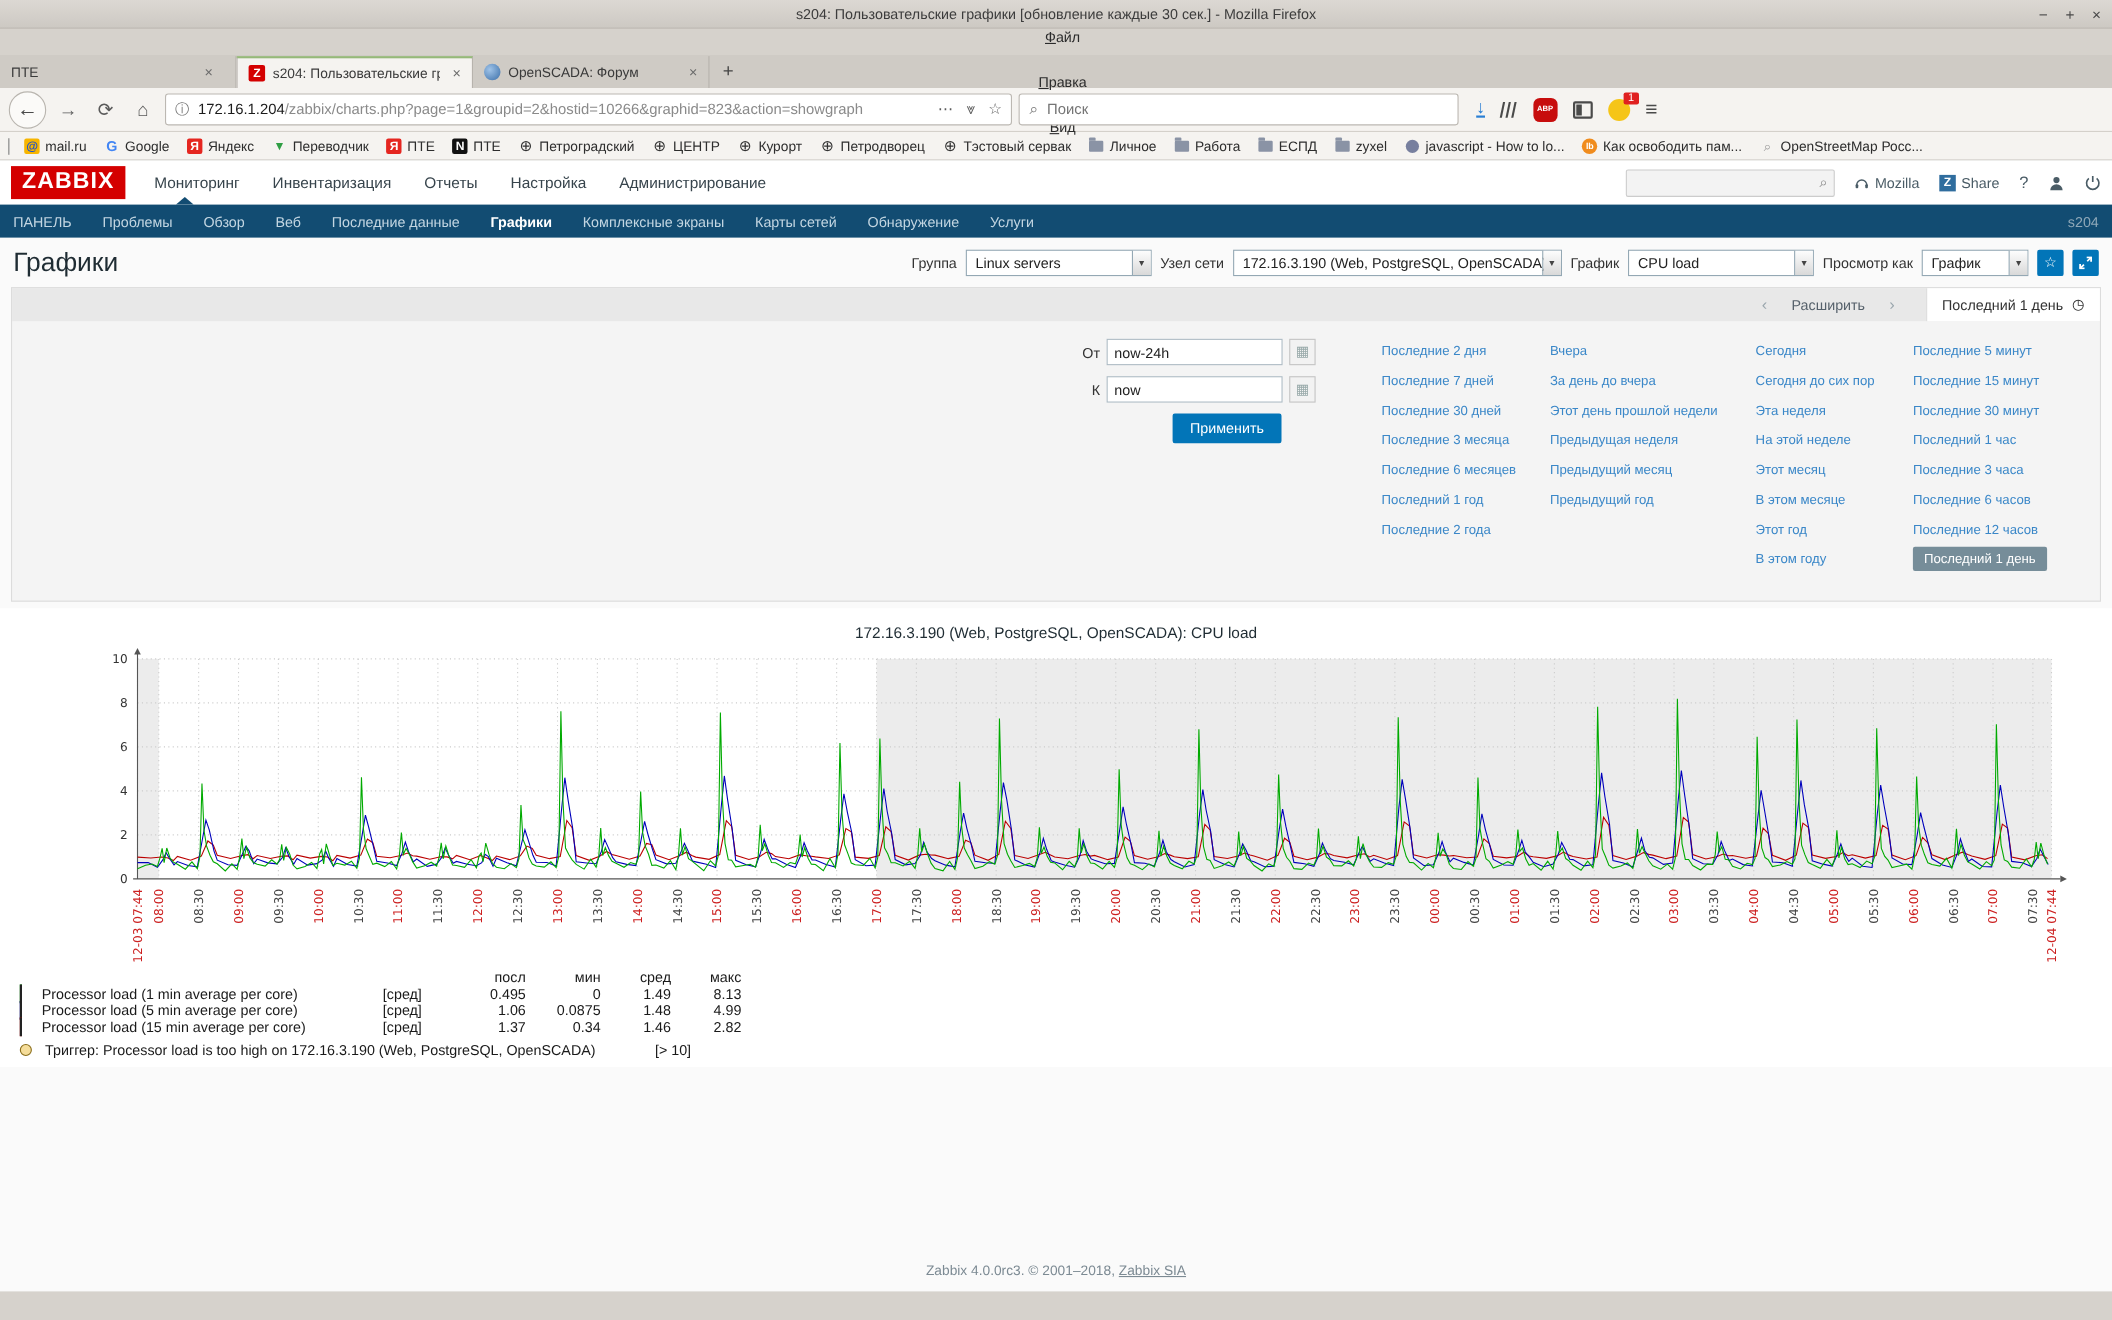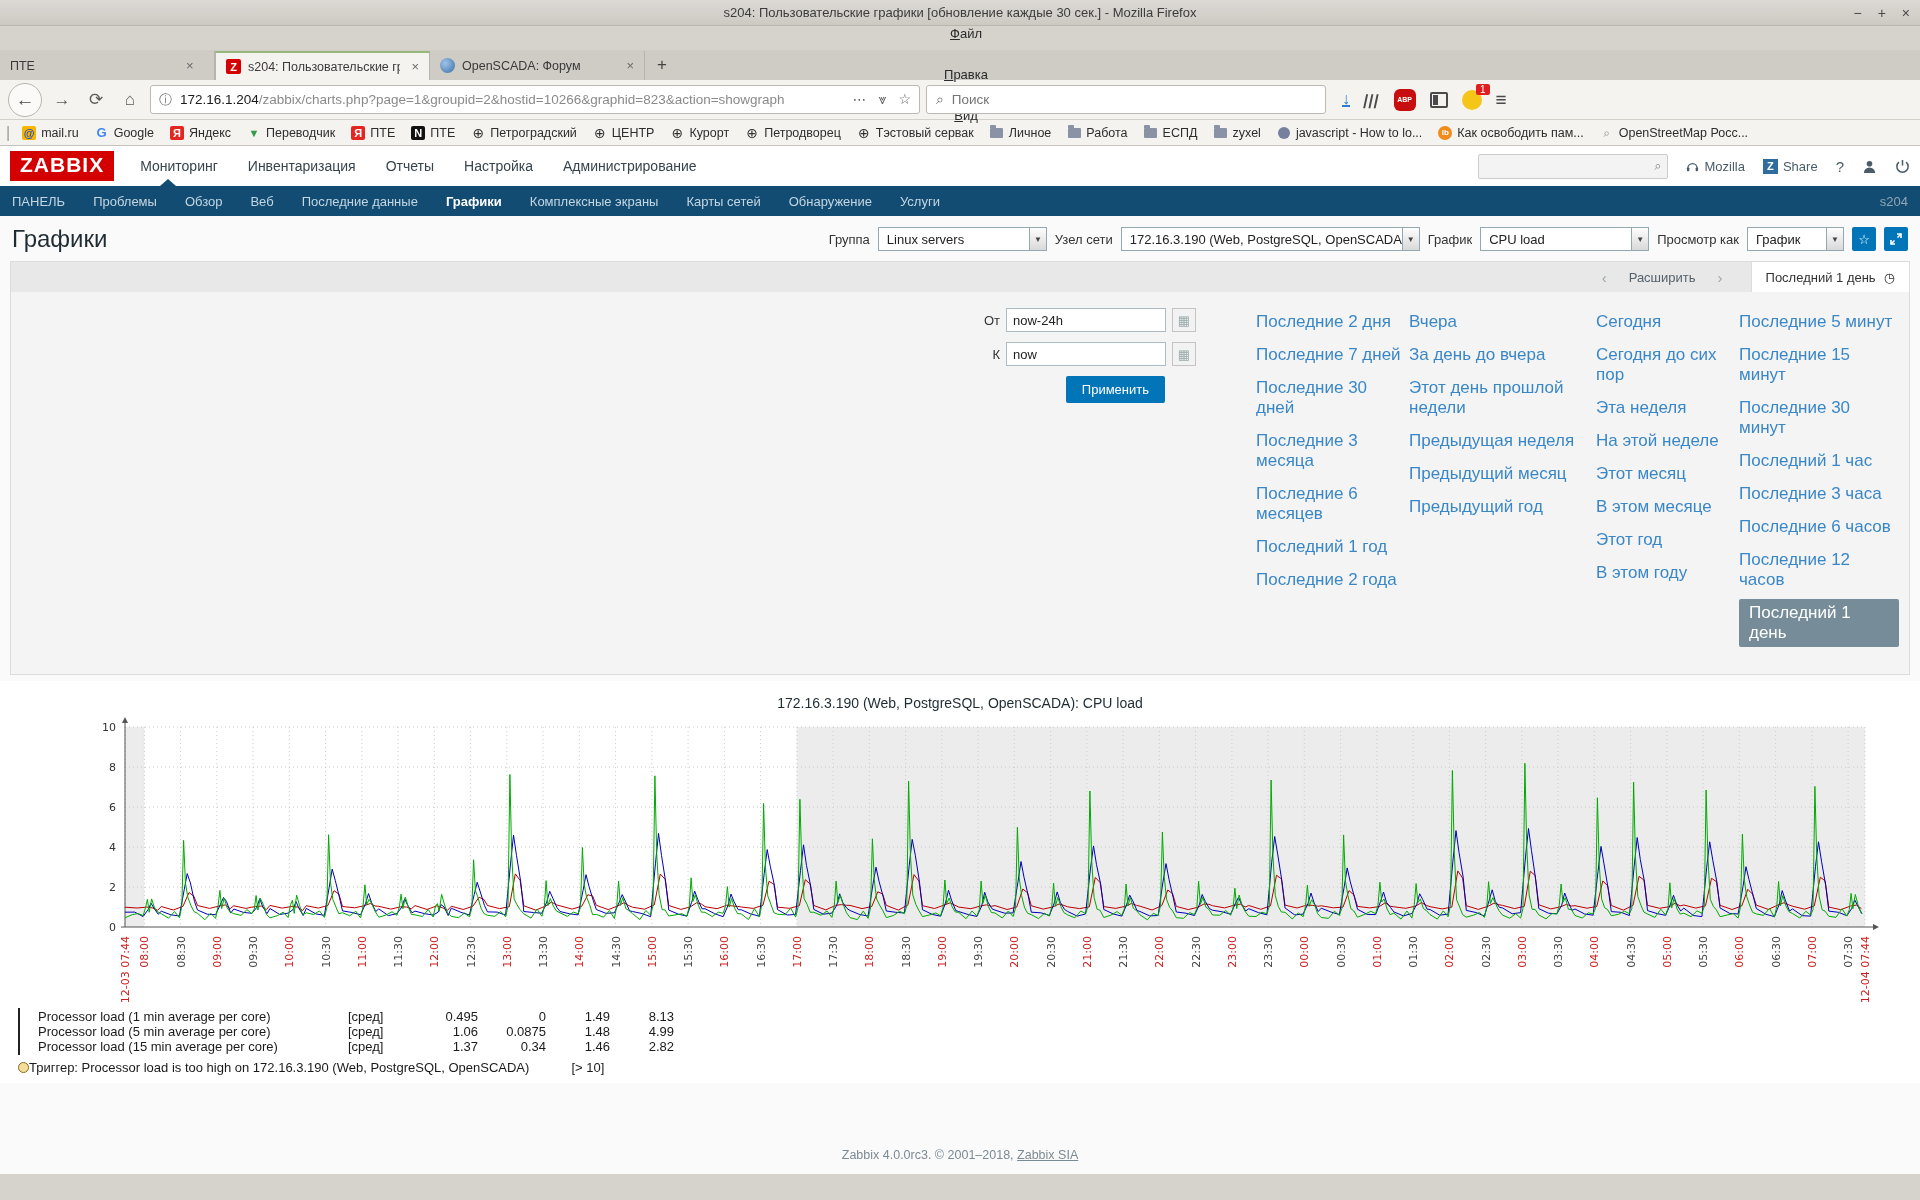--- a/index.html
+++ b/index.html
@@ -129,34 +129,34 @@
   .tfrow input { width:160px; height:24px; border:1px solid #adbbc4; padding:0 6px;
     font-size:13px; color:#222; font-family:inherit; background:#fff; }
   .calbtn { width:24px; height:24px; border:1px solid #c4c4c4; background:#f2f2f2;
     color:#9aa; display:flex; align-items:center; justify-content:center; font-size:13px; }
   .applybtn { background:#0275b8; color:#fff; border:0; padding:6px 16px; font-size:13px;
     border-radius:2px; font-family:Liberation Sans, sans-serif; }
   .tfapply { text-align:right; padding-right:31px; }
   .timecols { display:grid; grid-template-columns:153px 187px 143px 160px; gap:0 0;
     align-content:start; }
   .tcol { display:flex; flex-direction:column; align-items:flex-start; }
-  .tlink { color:#3a87c8; font-size:17px; padding:4px 0; margin-bottom:5px; }
+  .tlink { color:#3a87c8; font-size:12px; padding:4px 0; margin-bottom:5px; }
   .tlink.selected { background:#768d99; color:#fff; padding:4px 10px; border-radius:2px; }
 
   .chartcard { background:#fff; margin-top:6px; padding:14px 0 8px; }
   .charttitle { text-align:center; font-size:14px; color:#1f2c33; margin-bottom:4px; }
   #chart { display:block; margin:0 auto; }
 
   .legend { font-size:13px; color:#1a1a1a; padding-left:18px; margin-top:-6px; }
   .lgrow { display:grid; grid-template-columns:20px 310px 58px 72px 68px 64px 64px;
     align-items:center; line-height:15px; }
   .lgrow .num { text-align:right; }
   .lghead { font-weight:normal; color:#1a1a1a; }
   .sw { width:11px; height:11px; border:1px solid #222; }
-  .trigrow { display:flex; align-items:center; gap:0; margin-top:6px; }
+  .trigrow { display:flex; align-items:center; gap:12px; margin-top:6px; }
   .trig-sw { width:11px; height:11px; border-radius:50%; border:1px solid #8a6d1a; background:#f5dd9a; }
   .trig-expr { margin-left:42px; }
 
   .zfooter { position:absolute; bottom:12px; width:100%; text-align:center;
     font-size:12.5px; color:#7c8a93; }
   .zfooter a { color:#7c8a93; text-decoration:underline; }
 </style>
 </head>
 <body>
 
@@ -588,20 +588,29 @@
         <text x="76" y="16" text-anchor="end" font-size="11" fill="#333" font-family="DejaVu Sans,sans-serif">10</text>
         <line x1="85" y1="6" x2="85" y2="212" stroke="#555"></line>
         <line x1="81" y1="212" x2="1833" y2="212" stroke="#555"></line>
         <polygon points="82,8 88,8 85,2" fill="#555"></polygon>
         <polygon points="1833,209 1833,215 1839,212" fill="#555"></polygon>
         <polyline fill="none" stroke="#BB0000" stroke-width="1" points="85.0,192.2 97.1,193.0 106.8,192.1 112.8,193.0 117.6,195.3 121.3,191.5 133.3,195.0 143.0,191.3 149.0,177.5 153.9,181.3 157.5,190.5 169.6,193.4 179.3,191.0 185.3,189.9 190.1,193.7 193.8,190.8 205.8,193.4 215.5,191.4 221.5,191.1 226.4,194.6 230.0,190.4 242.1,193.1 251.8,191.5 257.8,192.1 262.6,195.5 266.3,190.7 278.3,193.1 288.0,190.4 294.0,175.7 298.9,179.1 302.5,191.5 314.6,192.8 324.3,190.7 330.3,188.5 335.1,191.0 338.8,191.3 350.8,194.1 360.5,191.9 366.5,192.0 371.4,193.8 375.0,190.6 387.1,194.5 396.8,190.8 402.8,192.9 407.6,195.3 411.3,191.2 423.3,194.5 433.0,191.1 439.0,182.2 443.9,184.4 447.5,190.5 459.6,193.6 469.3,191.7 475.3,158.9 480.1,165.4 483.8,190.8 495.8,195.1 505.5,191.1 511.5,187.1 516.4,189.8 520.0,190.8 532.1,194.1 541.8,191.2 547.8,179.8 552.6,180.9 556.3,190.3 568.3,194.6 578.0,190.8 584.0,187.7 588.9,190.7 592.5,192.2 604.6,194.2 614.3,189.9 620.3,159.0 625.1,164.3 628.8,190.5 640.8,194.4 650.5,191.8 656.5,187.8 661.4,189.0 665.0,191.7 677.1,193.7 686.8,190.2 692.8,191.0 697.6,191.4 701.3,192.0 713.3,193.4 723.0,190.2 729.0,166.3 733.9,169.2 737.5,192.2 749.6,193.3 759.3,190.8 765.3,164.7 770.1,169.0 773.8,190.5 785.8,194.9 795.5,190.4 801.5,189.6 806.4,190.3 810.0,190.4 822.1,193.6 831.8,191.5 837.8,176.8 842.6,179.0 846.3,190.4 858.3,195.1 868.0,189.8 874.0,159.6 878.9,166.1 882.5,190.7 894.6,193.5 904.3,190.0 910.3,187.8 915.1,190.3 918.8,192.1 930.8,193.7 940.5,191.0 946.5,189.8 951.4,191.3 955.0,190.6 967.1,194.5 976.7,192.1 982.8,174.0 987.6,177.9 991.3,190.8 1003.3,194.1 1013.0,191.9 1019.0,189.0 1023.9,190.4 1027.5,191.8 1039.6,193.6 1049.3,191.9 1055.3,162.5 1060.1,167.5 1063.8,191.6 1075.8,193.4 1085.5,191.2 1091.5,188.5 1096.4,190.3 1100.0,191.2 1112.1,195.0 1121.8,190.6 1127.8,175.0 1132.6,178.7 1136.3,191.4 1148.3,194.6 1158.0,192.2 1164.0,189.0 1168.9,189.3 1172.5,190.7 1184.6,192.9 1194.3,190.2 1200.3,189.1 1205.1,192.0 1208.8,190.5 1220.8,194.3 1230.5,190.8 1236.5,160.2 1241.4,163.9 1245.0,190.1 1257.1,193.0 1266.8,190.1 1272.8,190.4 1277.6,191.2 1281.3,190.8 1293.3,192.8 1303.0,192.1 1309.0,175.6 1313.9,179.9 1317.5,191.4 1329.6,192.9 1339.3,191.6 1345.3,187.7 1350.1,191.2 1353.8,191.8 1365.8,193.3 1375.5,191.1 1381.5,187.6 1386.4,190.4 1390.0,191.7 1402.1,193.9 1411.8,192.1 1417.8,155.9 1422.6,163.1 1426.3,190.7 1438.3,194.4 1448.0,191.3 1454.0,188.1 1458.9,189.7 1462.5,190.4 1474.6,193.6 1484.3,191.3 1490.3,156.2 1495.1,160.4 1498.8,189.8 1510.8,193.9 1520.5,191.8 1526.5,189.4 1531.4,191.0 1535.0,190.7 1547.1,193.2 1556.8,191.4 1562.8,165.9 1567.6,170.8 1571.3,190.5 1583.3,195.1 1593.0,190.4 1599.0,161.3 1603.9,165.0 1607.5,190.3 1619.6,193.3 1629.3,191.7 1635.3,188.1 1640.1,190.9 1643.8,190.0 1655.8,193.1 1665.5,190.8 1671.5,163.3 1676.4,166.6 1680.0,190.3 1692.1,194.5 1701.8,190.9 1707.8,174.3 1712.6,179.2 1716.3,190.1 1728.3,194.4 1738.0,190.0 1744.0,187.7 1748.9,189.9 1752.5,191.2 1764.6,194.2 1774.3,190.9 1780.3,162.2 1785.1,165.8 1788.8,192.1 1800.8,194.7 1810.5,191.0 1816.5,190.1 1821.4,193.6"></polyline>
         <polyline fill="none" stroke="#0000BB" stroke-width="1" points="85.0,197.2 94.7,197.1 103.1,201.5 108.0,194.7 111.0,188.2 114.0,193.2 118.2,199.2 121.3,196.2 130.9,199.8 139.4,201.0 144.2,174.8 147.2,158.6 150.3,167.6 154.5,186.5 157.5,195.0 167.2,199.2 175.6,199.7 180.5,189.2 183.5,182.5 186.5,186.5 190.7,198.1 193.8,194.0 203.4,197.4 211.9,198.3 216.7,192.6 219.7,183.7 222.8,191.8 227.0,198.6 230.0,193.5 239.7,199.5 248.1,198.1 253.0,194.7 256.0,186.6 259.0,193.4 263.2,200.5 266.3,193.4 275.9,198.9 284.4,200.3 289.2,172.2 292.2,154.1 295.3,165.5 299.5,182.7 302.5,195.9 312.2,197.5 320.6,199.8 325.5,188.6 328.5,178.6 331.5,187.5 335.7,196.5 338.8,193.9 348.4,200.6 356.9,198.6 361.7,192.3 364.7,183.8 367.8,190.6 372.0,197.8 375.0,196.1 384.7,198.7 393.1,200.0 398.0,197.3 401.0,189.6 404.0,191.8 408.2,200.5 411.3,193.2 420.9,197.3 429.4,200.0 434.2,179.6 437.2,167.3 440.3,177.0 444.5,190.6 447.5,196.9 457.2,197.1 465.6,200.2 470.5,148.9 473.5,120.0 476.5,140.6 480.7,166.5 483.8,196.5 493.4,197.5 501.9,198.2 506.7,187.1 509.7,176.3 512.8,183.1 517.0,192.7 520.0,196.5 529.7,198.8 538.1,199.9 543.0,175.7 546.0,159.7 549.0,171.4 553.2,185.3 556.3,194.5 565.9,198.3 574.4,197.8 579.2,187.2 582.2,179.6 585.3,186.1 589.5,195.8 592.5,196.5 602.2,198.6 610.6,201.7 615.5,148.2 618.5,118.4 621.5,140.4 625.7,167.1 628.8,195.1 638.4,199.2 646.9,201.1 651.7,187.2 654.7,176.1 657.8,184.6 662.0,193.8 665.0,193.7 674.7,198.7 683.1,201.7 688.0,190.5 691.0,179.1 694.0,186.6 698.2,194.7 701.3,194.8 710.9,199.0 719.4,201.2 724.2,158.6 727.2,134.6 730.3,151.3 734.5,170.7 737.5,194.6 747.2,200.0 755.6,199.5 760.5,155.5 763.5,129.8 766.5,150.5 770.7,171.0 773.8,194.4 783.4,199.2 791.9,198.1 796.7,190.4 799.7,178.8 802.8,187.7 807.0,193.5 810.0,195.5 819.7,199.5 828.1,201.0 833.0,168.9 836.0,152.2 839.0,166.2 843.2,181.8 846.3,196.0 855.9,197.3 864.4,198.0 869.2,150.7 872.2,124.4 875.3,140.2 879.5,167.3 882.5,194.7 892.2,199.4 900.6,201.2 905.5,187.9 908.5,175.2 911.5,185.1 915.7,195.5 918.8,196.6 928.4,199.6 936.9,201.4 941.7,191.0 944.7,177.3 947.8,186.9 952.0,193.8 955.0,195.1 964.7,198.2 973.1,197.9 978.0,166.7 981.0,146.5 984.0,162.3 988.2,180.4 991.3,197.2 1000.9,197.8 1009.4,200.4 1014.2,188.2 1017.2,176.9 1020.3,187.3 1024.5,194.4 1027.5,196.4 1037.2,201.1 1045.6,199.0 1050.5,153.2 1053.5,130.9 1056.5,149.6 1060.7,169.2 1063.8,194.5 1073.4,199.0 1081.9,201.1 1086.7,189.3 1089.7,180.1 1092.8,185.9 1097.0,195.5 1100.0,196.5 1109.7,200.9 1118.1,200.5 1123.0,166.7 1126.0,148.6 1129.0,164.3 1133.2,182.7 1136.3,197.0 1145.9,198.2 1154.4,200.5 1159.2,190.1 1162.2,179.5 1165.3,186.5 1169.5,193.6 1172.5,195.2 1182.2,196.8 1190.6,199.2 1195.5,188.2 1198.5,182.4 1201.5,189.2 1205.7,196.0 1208.8,193.7 1218.4,197.6 1226.9,199.8 1231.7,147.2 1234.7,121.5 1237.8,139.9 1242.0,166.7 1245.0,192.9 1254.7,199.9 1263.1,199.1 1268.0,188.5 1271.0,178.1 1274.0,187.5 1278.2,196.5 1281.3,193.2 1290.9,197.0 1299.4,199.5 1304.2,171.9 1307.2,152.9 1310.3,166.9 1314.5,182.3 1317.5,194.3 1327.2,199.4 1335.6,199.6 1340.5,186.7 1343.5,177.0 1346.5,187.3 1350.7,192.7 1353.8,196.9 1363.4,200.9 1371.9,198.5 1376.7,189.4 1379.7,178.8 1382.8,184.7 1387.0,194.1 1390.0,194.5 1399.7,200.2 1408.1,199.1 1413.0,145.0 1416.0,115.6 1419.0,137.3 1423.2,162.3 1426.3,195.4 1435.9,197.5 1444.4,201.1 1449.2,185.3 1452.2,174.8 1455.3,186.4 1459.5,192.4 1462.5,192.9 1472.2,198.8 1480.6,197.6 1485.5,141.9 1488.5,113.5 1491.5,135.7 1495.7,164.6 1498.8,193.6 1508.4,198.2 1516.9,198.8 1521.7,190.2 1524.7,178.0 1527.8,186.3 1532.0,195.3 1535.0,194.0 1544.7,199.0 1553.1,200.2 1558.0,156.3 1561.0,131.4 1564.0,148.9 1568.2,173.8 1571.3,196.6 1580.9,197.3 1589.4,200.5 1594.2,151.1 1597.2,122.5 1600.3,144.5 1604.5,167.0 1607.5,195.6 1617.2,198.6 1625.6,200.3 1630.5,189.0 1633.5,180.3 1636.5,189.0 1640.7,196.0 1643.8,193.1 1653.4,200.5 1661.9,201.6 1666.7,152.3 1669.7,126.8 1672.8,145.3 1677.0,167.8 1680.0,192.9 1689.7,198.4 1698.1,199.0 1703.0,171.5 1706.0,151.7 1709.0,164.6 1713.2,180.9 1716.3,193.5 1725.9,199.3 1734.4,201.6 1739.2,189.5 1742.2,175.6 1745.3,185.1 1749.5,196.1 1752.5,193.9 1762.2,200.7 1770.6,201.1 1775.5,151.4 1778.5,126.8 1781.5,146.2 1785.7,170.4 1788.8,196.1 1798.4,197.3 1806.9,200.7 1811.7,193.5 1814.7,184.9 1817.8,190.9 1822.0,198.9"></polyline>
         <polyline fill="none" stroke="#00AA00" stroke-width="1" points="85.0,202.8 92.3,199.6 98.3,198.5 103.1,200.7 105.5,192.7 107.4,184.3 109.2,197.3 111.6,183.9 114.6,193.0 117.6,196.8 121.3,198.7 128.5,203.2 134.5,196.5 139.4,202.7 141.8,191.6 143.6,125.3 145.4,167.6 147.8,182.2 150.9,190.5 153.9,196.5 157.5,198.3 164.8,204.7 170.8,198.3 175.6,203.4 178.0,191.5 179.9,175.4 181.7,193.6 184.1,183.0 187.1,192.7 190.1,197.0 193.8,198.7 201.0,200.4 207.0,194.6 211.9,198.6 214.3,194.0 216.1,180.5 217.9,195.1 220.3,183.3 223.4,189.6 226.4,199.4 230.0,202.8 237.3,200.7 243.3,197.1 248.1,202.6 250.5,189.6 252.4,185.3 254.2,198.4 256.6,180.2 259.6,190.5 262.6,199.7 266.3,197.8 273.5,199.5 279.5,195.9 284.4,202.4 286.8,192.9 288.6,119.7 290.4,166.7 292.8,184.4 295.9,191.9 298.9,198.8 302.5,197.7 309.8,200.8 315.8,196.2 320.6,203.0 323.0,191.4 324.9,169.8 326.7,189.6 329.1,184.3 332.1,189.3 335.1,196.3 338.8,202.2 346.0,200.0 352.0,196.8 356.9,200.3 359.3,192.1 361.1,179.2 362.9,193.7 365.3,182.1 368.4,192.0 371.4,199.4 375.0,199.8 382.3,201.5 388.3,194.5 393.1,202.0 395.5,191.2 397.4,188.6 399.2,196.3 401.6,179.4 404.6,190.0 407.6,197.8 411.3,201.4 418.5,202.7 424.5,198.1 429.4,201.8 431.8,193.3 433.6,144.8 435.4,175.9 437.8,181.8 440.9,192.9 443.9,198.5 447.5,200.3 454.8,201.3 460.8,196.5 465.6,201.8 468.0,191.3 469.9,59.5 471.7,139.3 474.1,184.0 477.1,189.9 480.1,194.7 483.8,198.8 491.0,203.1 497.0,194.1 501.9,201.3 504.3,191.9 506.1,165.7 507.9,190.7 510.3,183.5 513.4,191.1 516.4,196.0 520.0,197.8 527.3,201.4 533.3,197.1 538.1,198.7 540.5,192.5 542.4,132.5 544.2,169.8 546.6,182.2 549.6,189.6 552.6,199.7 556.3,199.4 563.5,202.2 569.5,195.5 574.4,203.6 576.8,190.5 578.6,166.0 580.4,190.4 582.8,182.7 585.9,193.7 588.9,195.6 592.5,198.6 599.8,204.6 605.8,195.5 610.6,200.2 613.0,190.8 614.9,60.8 616.7,138.5 619.1,179.7 622.1,194.6 625.1,195.0 628.8,201.0 636.0,199.8 642.0,198.7 646.9,201.4 649.3,191.0 651.1,162.8 652.9,186.4 655.3,180.0 658.4,190.4 661.4,197.1 665.0,197.3 672.3,201.6 678.3,197.1 683.1,198.3 685.5,191.4 687.4,171.6 689.2,192.1 691.6,183.5 694.6,193.2 697.6,198.6 701.3,198.9 708.5,204.6 714.5,193.6 719.4,201.9 721.8,189.7 723.6,88.5 725.4,151.4 727.8,181.0 730.9,189.3 733.9,197.6 737.5,199.2 744.8,199.8 750.8,193.3 755.6,202.1 758.0,192.5 759.9,84.3 761.7,144.9 764.1,183.7 767.1,189.3 770.1,197.2 773.8,197.3 781.0,200.2 787.0,196.0 791.9,202.4 794.3,190.5 796.1,166.1 797.9,187.7 800.3,180.2 803.4,189.8 806.4,197.7 810.0,202.6 817.3,204.6 823.3,196.1 828.1,203.4 830.5,193.0 832.4,123.8 834.2,164.5 836.6,183.9 839.6,190.1 842.6,195.2 846.3,202.6 853.5,200.5 859.5,196.3 864.4,198.6 866.8,190.9 868.6,66.2 870.4,139.0 872.8,180.0 875.9,189.6 878.9,195.5 882.5,201.6 889.8,199.9 895.8,197.9 900.6,200.8 903.0,192.4 904.9,165.0 906.7,188.8 909.1,183.0 912.1,191.7 915.1,196.8 918.8,197.5 926.0,203.7 932.0,196.0 936.9,200.9 939.3,194.7 941.1,166.0 942.9,188.3 945.3,180.2 948.4,191.7 951.4,197.5 955.0,198.0 962.3,203.0 968.3,196.0 973.1,201.5 975.5,193.1 977.4,112.3 979.2,162.5 981.6,180.6 984.6,192.8 987.6,198.3 991.3,199.6 998.5,203.6 1004.5,198.3 1009.4,201.1 1011.8,191.4 1013.6,168.2 1015.4,191.3 1017.8,182.3 1020.9,191.6 1023.9,197.6 1027.5,199.8 1034.8,202.8 1040.8,196.0 1045.6,198.5 1048.0,191.4 1049.9,76.0 1051.7,145.8 1054.1,182.6 1057.1,194.2 1060.1,195.3 1063.8,202.5 1071.0,200.1 1077.0,196.6 1081.9,200.2 1084.3,193.9 1086.1,169.0 1087.9,191.0 1090.3,182.3 1093.4,193.4 1096.4,195.5 1100.0,199.8 1107.3,204.8 1113.3,198.3 1118.1,200.6 1120.5,190.8 1122.4,117.0 1124.2,161.7 1126.6,184.4 1129.6,192.3 1132.6,195.9 1136.3,202.7 1143.5,203.3 1149.5,197.6 1154.4,199.5 1156.8,193.7 1158.6,166.2 1160.4,189.4 1162.8,182.3 1165.9,192.2 1168.9,194.3 1172.5,200.0 1179.8,200.2 1185.8,195.5 1190.6,200.2 1193.0,193.8 1194.9,173.2 1196.7,193.7 1199.1,180.0 1202.1,190.3 1205.1,196.4 1208.8,201.2 1216.0,201.5 1222.0,197.2 1226.9,198.8 1229.3,191.3 1231.1,65.0 1232.9,140.2 1235.3,180.6 1238.4,191.7 1241.4,197.0 1245.0,197.3 1252.3,204.0 1258.3,197.9 1263.1,201.8 1265.5,191.6 1267.4,170.2 1269.2,191.4 1271.6,184.8 1274.6,189.5 1277.6,198.7 1281.3,202.5 1288.5,203.4 1294.5,196.2 1299.4,200.5 1301.8,193.3 1303.6,119.9 1305.4,165.8 1307.8,179.9 1310.9,193.7 1313.9,196.0 1317.5,202.2 1324.8,199.3 1330.8,196.3 1335.6,198.6 1338.0,190.0 1339.9,167.2 1341.7,186.9 1344.1,183.9 1347.1,194.0 1350.1,199.7 1353.8,198.1 1361.0,204.1 1367.0,196.0 1371.9,203.1 1374.3,189.6 1376.1,168.6 1377.9,187.6 1380.3,183.9 1383.4,193.5 1386.4,195.6 1390.0,199.6 1397.3,204.1 1403.3,195.9 1408.1,201.8 1410.5,189.5 1412.4,55.5 1414.2,135.4 1416.6,184.8 1419.6,191.9 1422.6,199.6 1426.3,202.2 1433.5,200.2 1439.5,197.5 1444.4,202.4 1446.8,191.7 1448.6,166.7 1450.4,188.7 1452.8,182.7 1455.9,189.3 1458.9,195.5 1462.5,200.1 1469.8,203.2 1475.8,198.6 1480.6,203.1 1483.0,193.2 1484.9,48.3 1486.7,130.4 1489.1,179.9 1492.1,194.3 1495.1,194.4 1498.8,199.9 1506.0,203.9 1512.0,198.6 1516.9,198.9 1519.3,189.9 1521.1,169.0 1522.9,187.4 1525.3,182.7 1528.4,194.2 1531.4,194.6 1535.0,200.5 1542.3,203.0 1548.3,197.8 1553.1,199.0 1555.5,193.4 1557.4,82.8 1559.2,149.0 1561.6,183.9 1564.6,192.6 1567.6,194.7 1571.3,200.8 1578.5,199.3 1584.5,196.2 1589.4,198.7 1591.8,193.7 1593.6,67.1 1595.4,140.1 1597.8,181.4 1600.9,190.2 1603.9,197.1 1607.5,199.0 1614.8,202.4 1620.8,194.3 1625.6,199.9 1628.0,193.5 1629.9,167.8 1631.7,192.9 1634.1,183.1 1637.1,194.0 1640.1,199.0 1643.8,198.2 1651.0,201.7 1657.0,195.8 1661.9,198.3 1664.3,191.5 1666.1,75.1 1667.9,142.4 1670.3,184.3 1673.4,191.5 1676.4,194.9 1680.0,201.7 1687.3,200.0 1693.3,198.6 1698.1,203.1 1700.5,192.1 1702.4,119.0 1704.2,163.9 1706.6,181.3 1709.6,190.1 1712.6,197.3 1716.3,198.9 1723.5,200.4 1729.5,193.3 1734.4,202.2 1736.8,191.2 1738.6,166.5 1740.4,190.8 1742.8,180.6 1745.9,190.8 1748.9,196.6 1752.5,198.5 1759.8,203.0 1765.8,196.3 1770.6,200.0 1773.0,194.7 1774.9,71.4 1776.7,140.0 1779.1,180.9 1782.1,194.7 1785.1,196.2 1788.8,201.3 1796.0,202.3 1802.0,193.8 1806.9,201.1 1809.3,194.6 1811.1,178.4 1812.9,193.7 1815.3,179.5 1818.4,191.2 1821.4,198.5"></polyline>
       </svg>
     <div class="legend" id="legend">
+        <div class="lgrow lghead">
+          <span></span>
+          <span></span>
+          <span></span>
+          <span class="num">посл</span>
+          <span class="num">мин</span>
+          <span class="num">сред</span>
+          <span class="num">макс</span>
+        </div>
         <div class="lgrow">
           <span><span class="sw" style="background: rgb(0, 170, 0);"></span></span>
           <span>Processor load (1 min average per core)</span>
           <span>[сред]</span>
           <span class="num">0.495</span>
           <span class="num">0</span>
           <span class="num">1.49</span>
           <span class="num">8.13</span>
         </div>
         <div class="lgrow">

